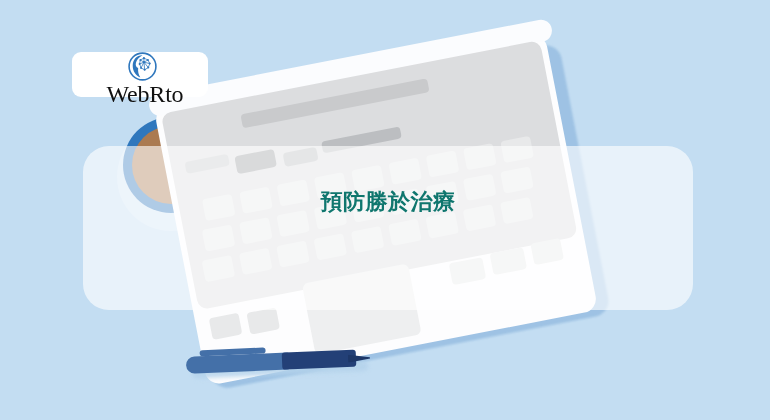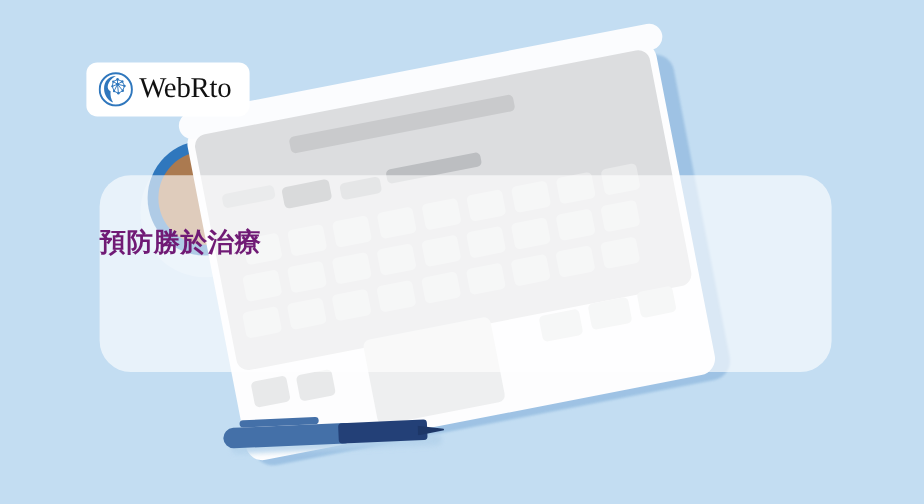--- a/index.html
+++ b/index.html
@@ -169,42 +169,43 @@
     border-radius: 26px;
     background: rgba(255,255,255,0.62);
   }
 
   
   .title-block {
     position: absolute;
     left: 83px;
     top: 186px;
     width: 610px;
-    text-align: left;
-    color: #701a75;
+    text-align: center;
+    color: #0f766e;
     line-height: 1.42;
     font-weight: 700;
     letter-spacing: 0.5px;
   }
   .title-line1 { font-size: 22px; }
   .title-line2 { font-size: 22px; }
 
   
   .logo-badge {
     position: absolute;
     left: 72px;
     top: 52px;
     width: 136px;
     height: 45px;
     border-radius: 9px;
     background: #ffffff;
     display: flex;
     align-items: center;
     padding-left: 10px;
     box-sizing: border-box;
+    flex-direction: column;
   }
   .logo-mark {
     width: 29px;
     height: 29px;
     flex: 0 0 29px;
     margin-right: 5px;
   }
   .logo-text {
     font-family: "Liberation Serif", serif;
     font-size: 24px;

